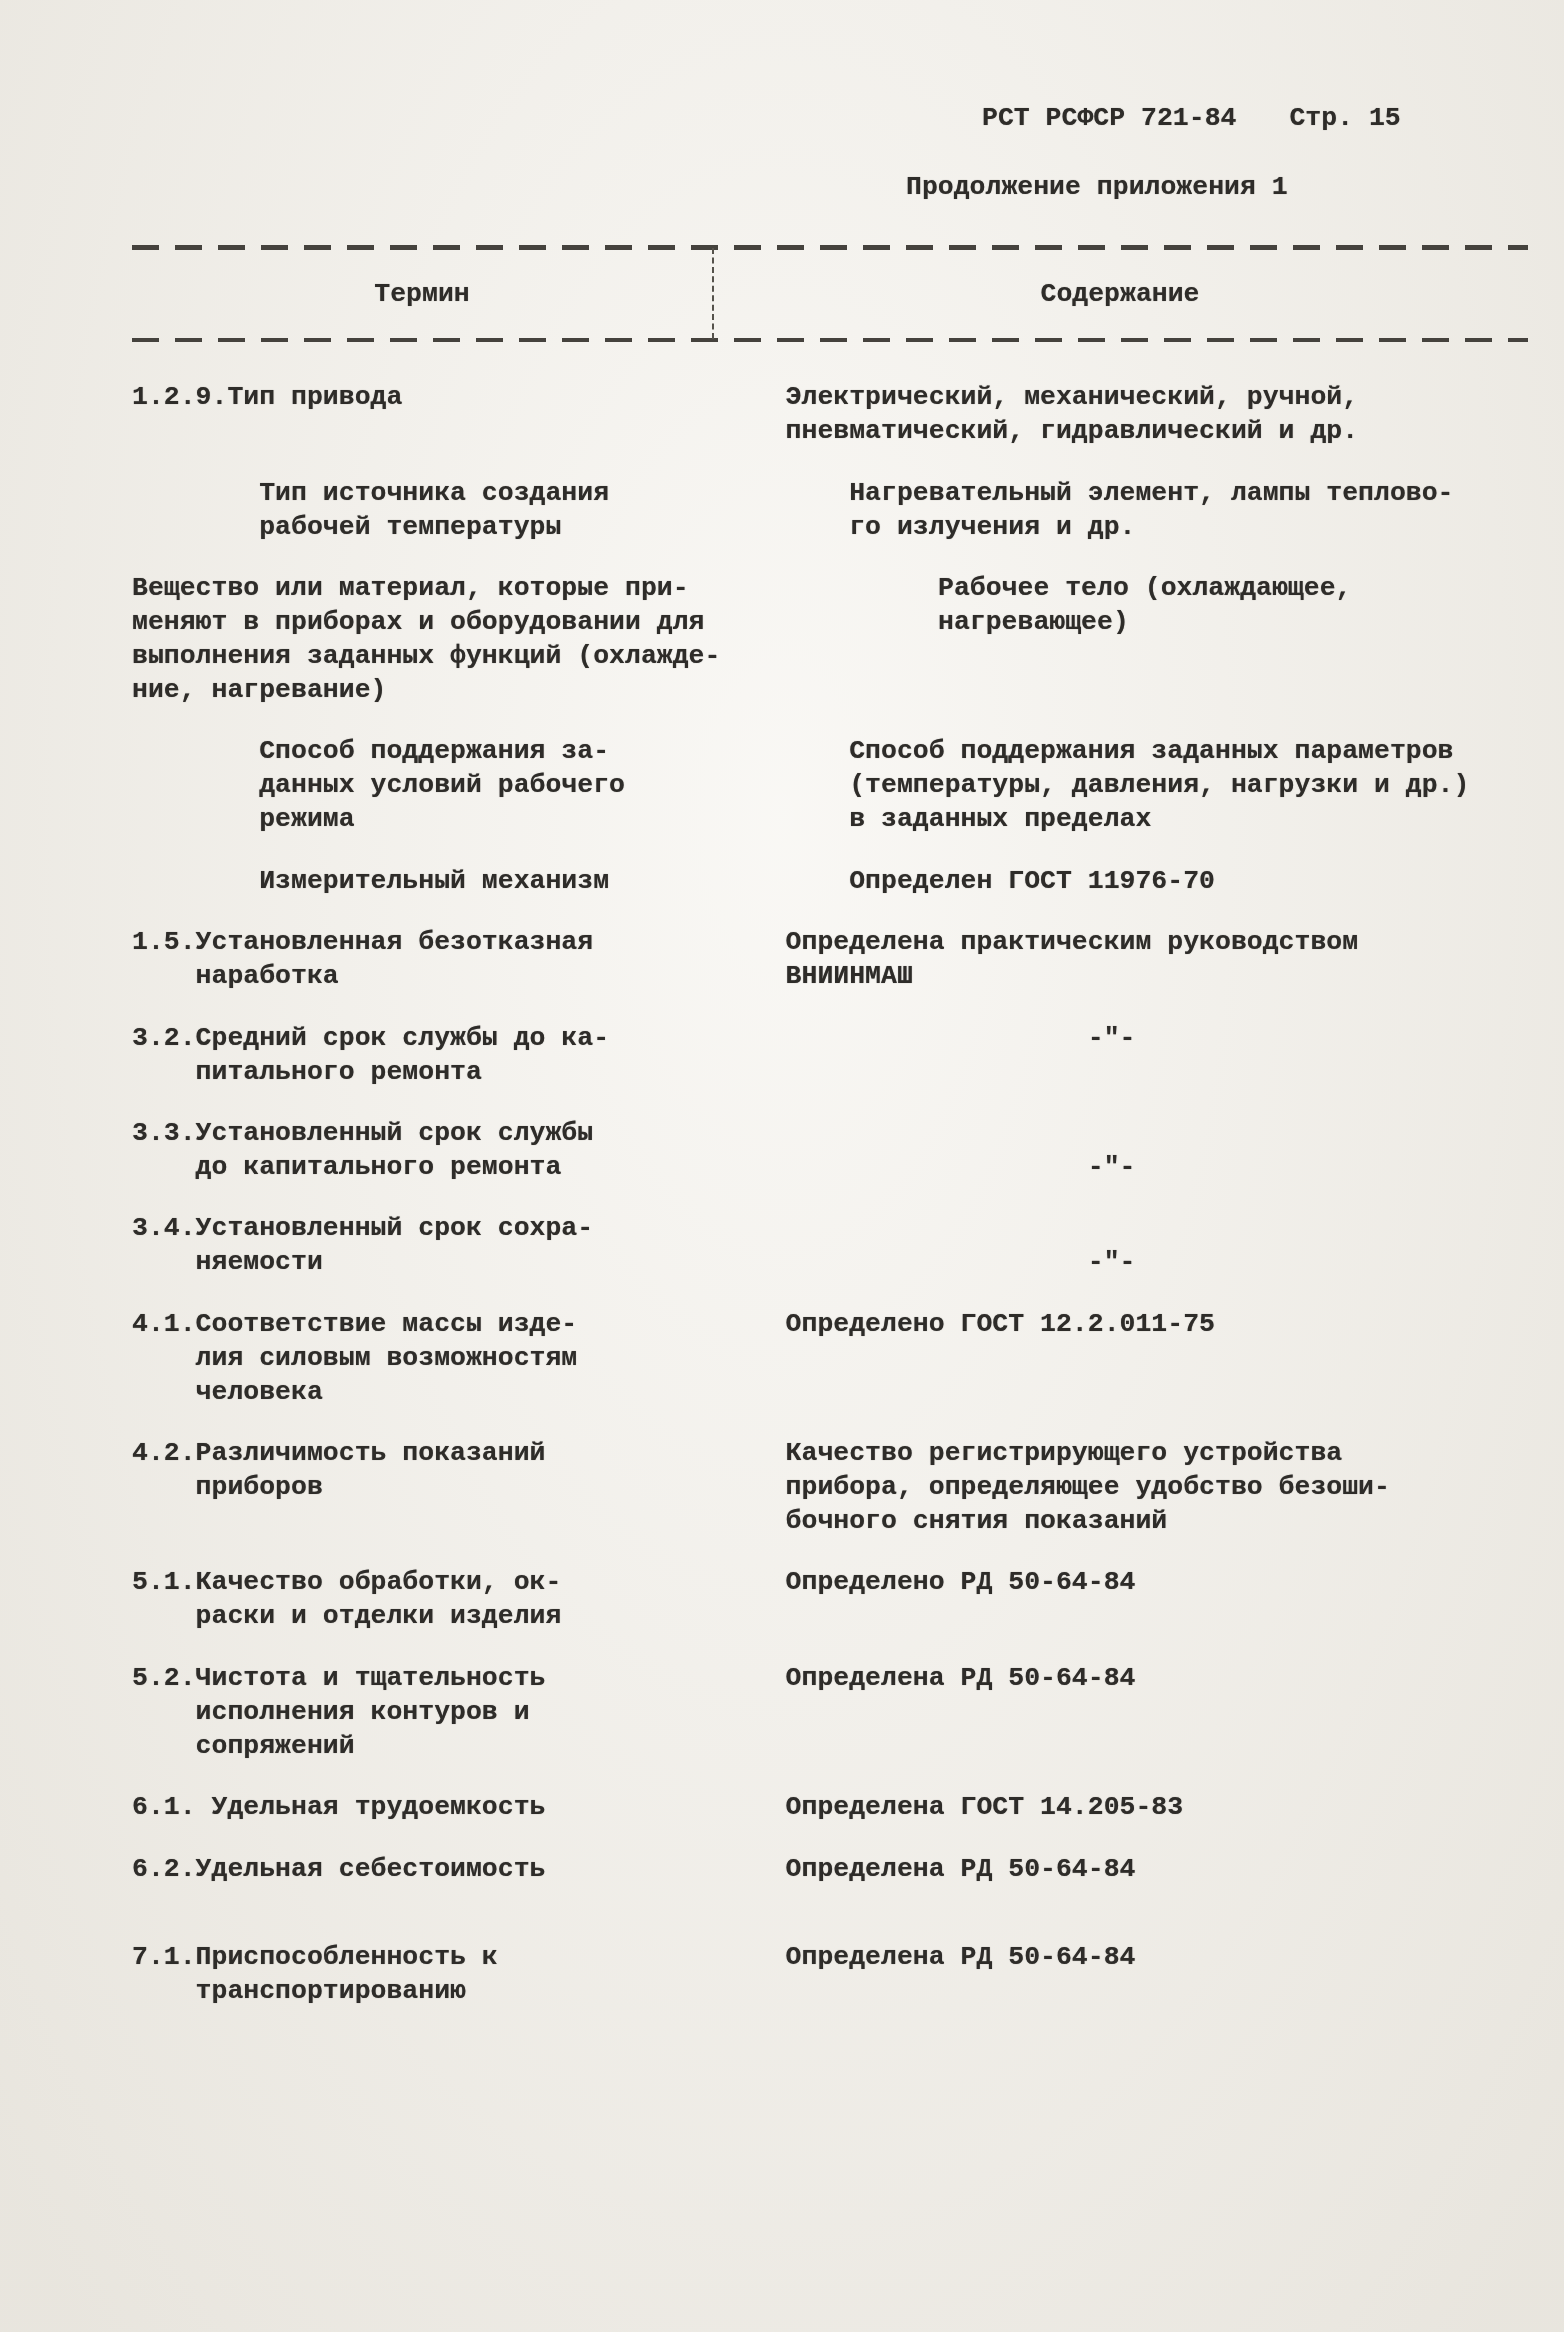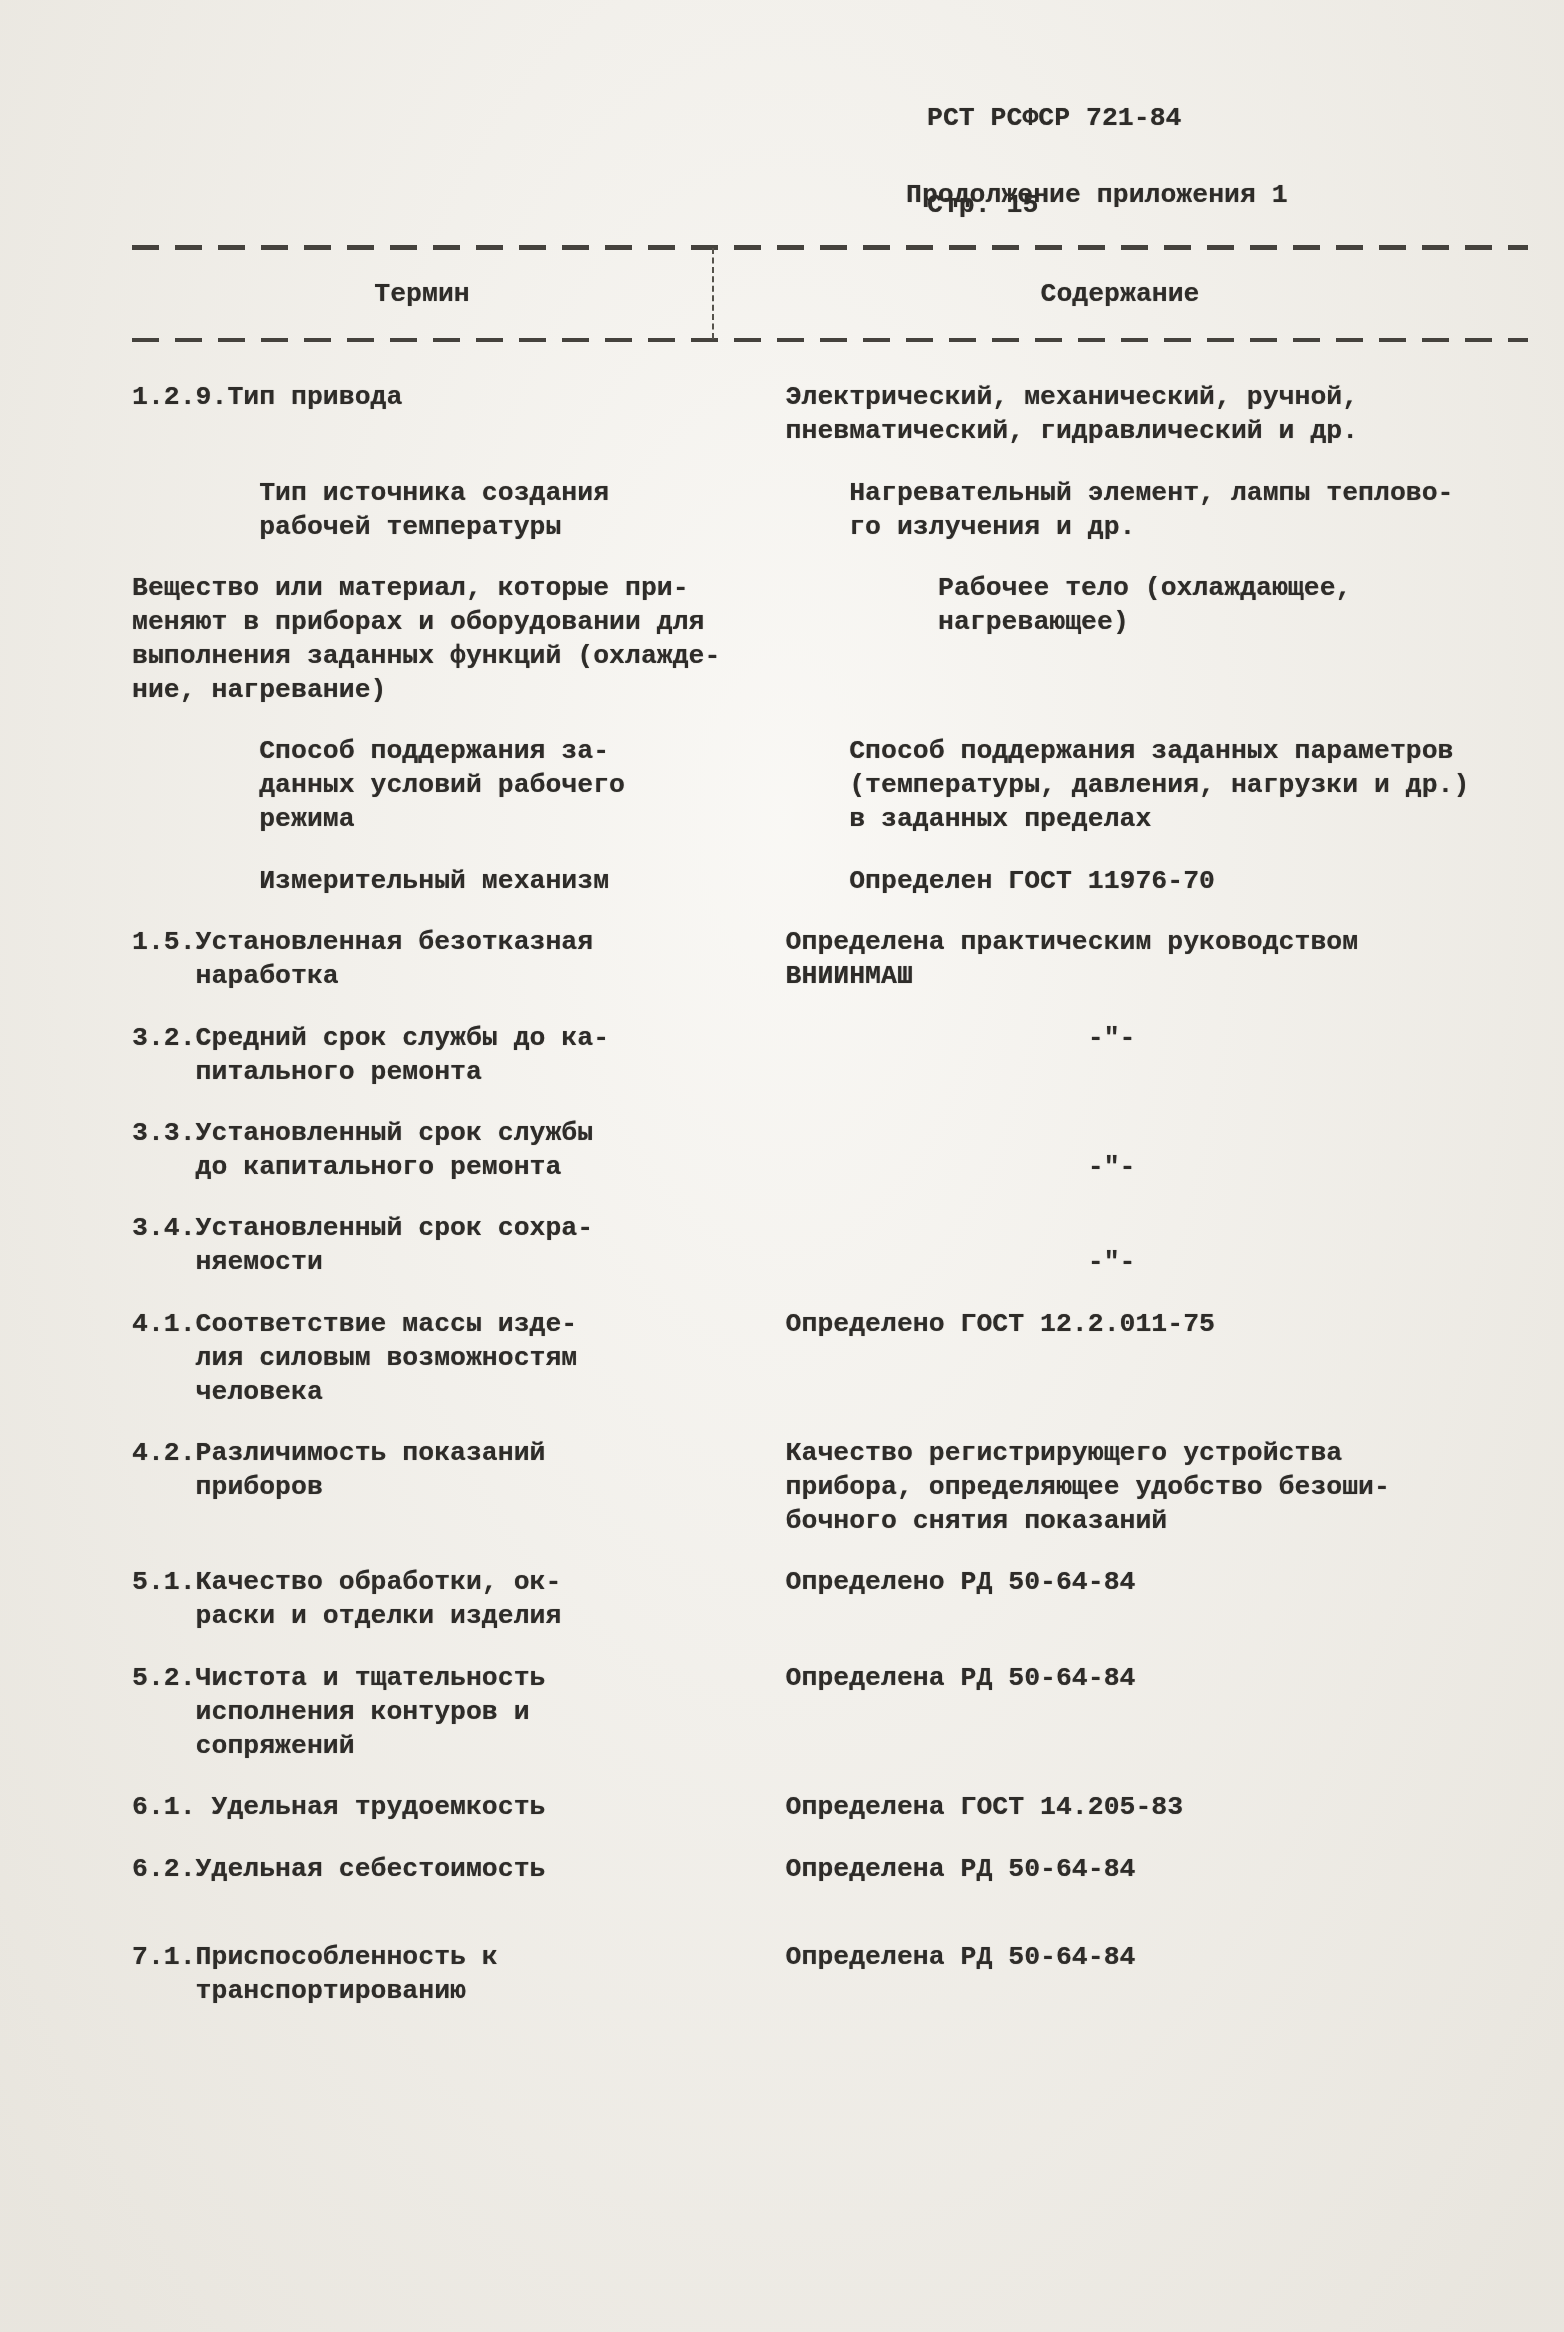--- a/index.html
+++ b/index.html
@@ -17,28 +17,27 @@
     font-weight: bold;
     color: #2e2c29;
     text-shadow: 0 0 0.9px rgba(46,44,41,0.55);
     overflow: hidden;
   }
   .txt { white-space: pre; font-size: 26.5px; line-height: 34px; }
 
   .ref-line {
     position: absolute;
     top: 101px;
-    left: 927px;
+    left: 982px;
     display: flex;
     gap: 53px;
-    flex-direction: column;
   }
   .subtitle {
     position: absolute;
-    top: 178px;
+    top: 170px;
     left: 906px;
   }
 
   .sheet {
     position: absolute;
     top: 245px;
     left: 132px;
     width: 1396px;
   }
   .dash-rule {

